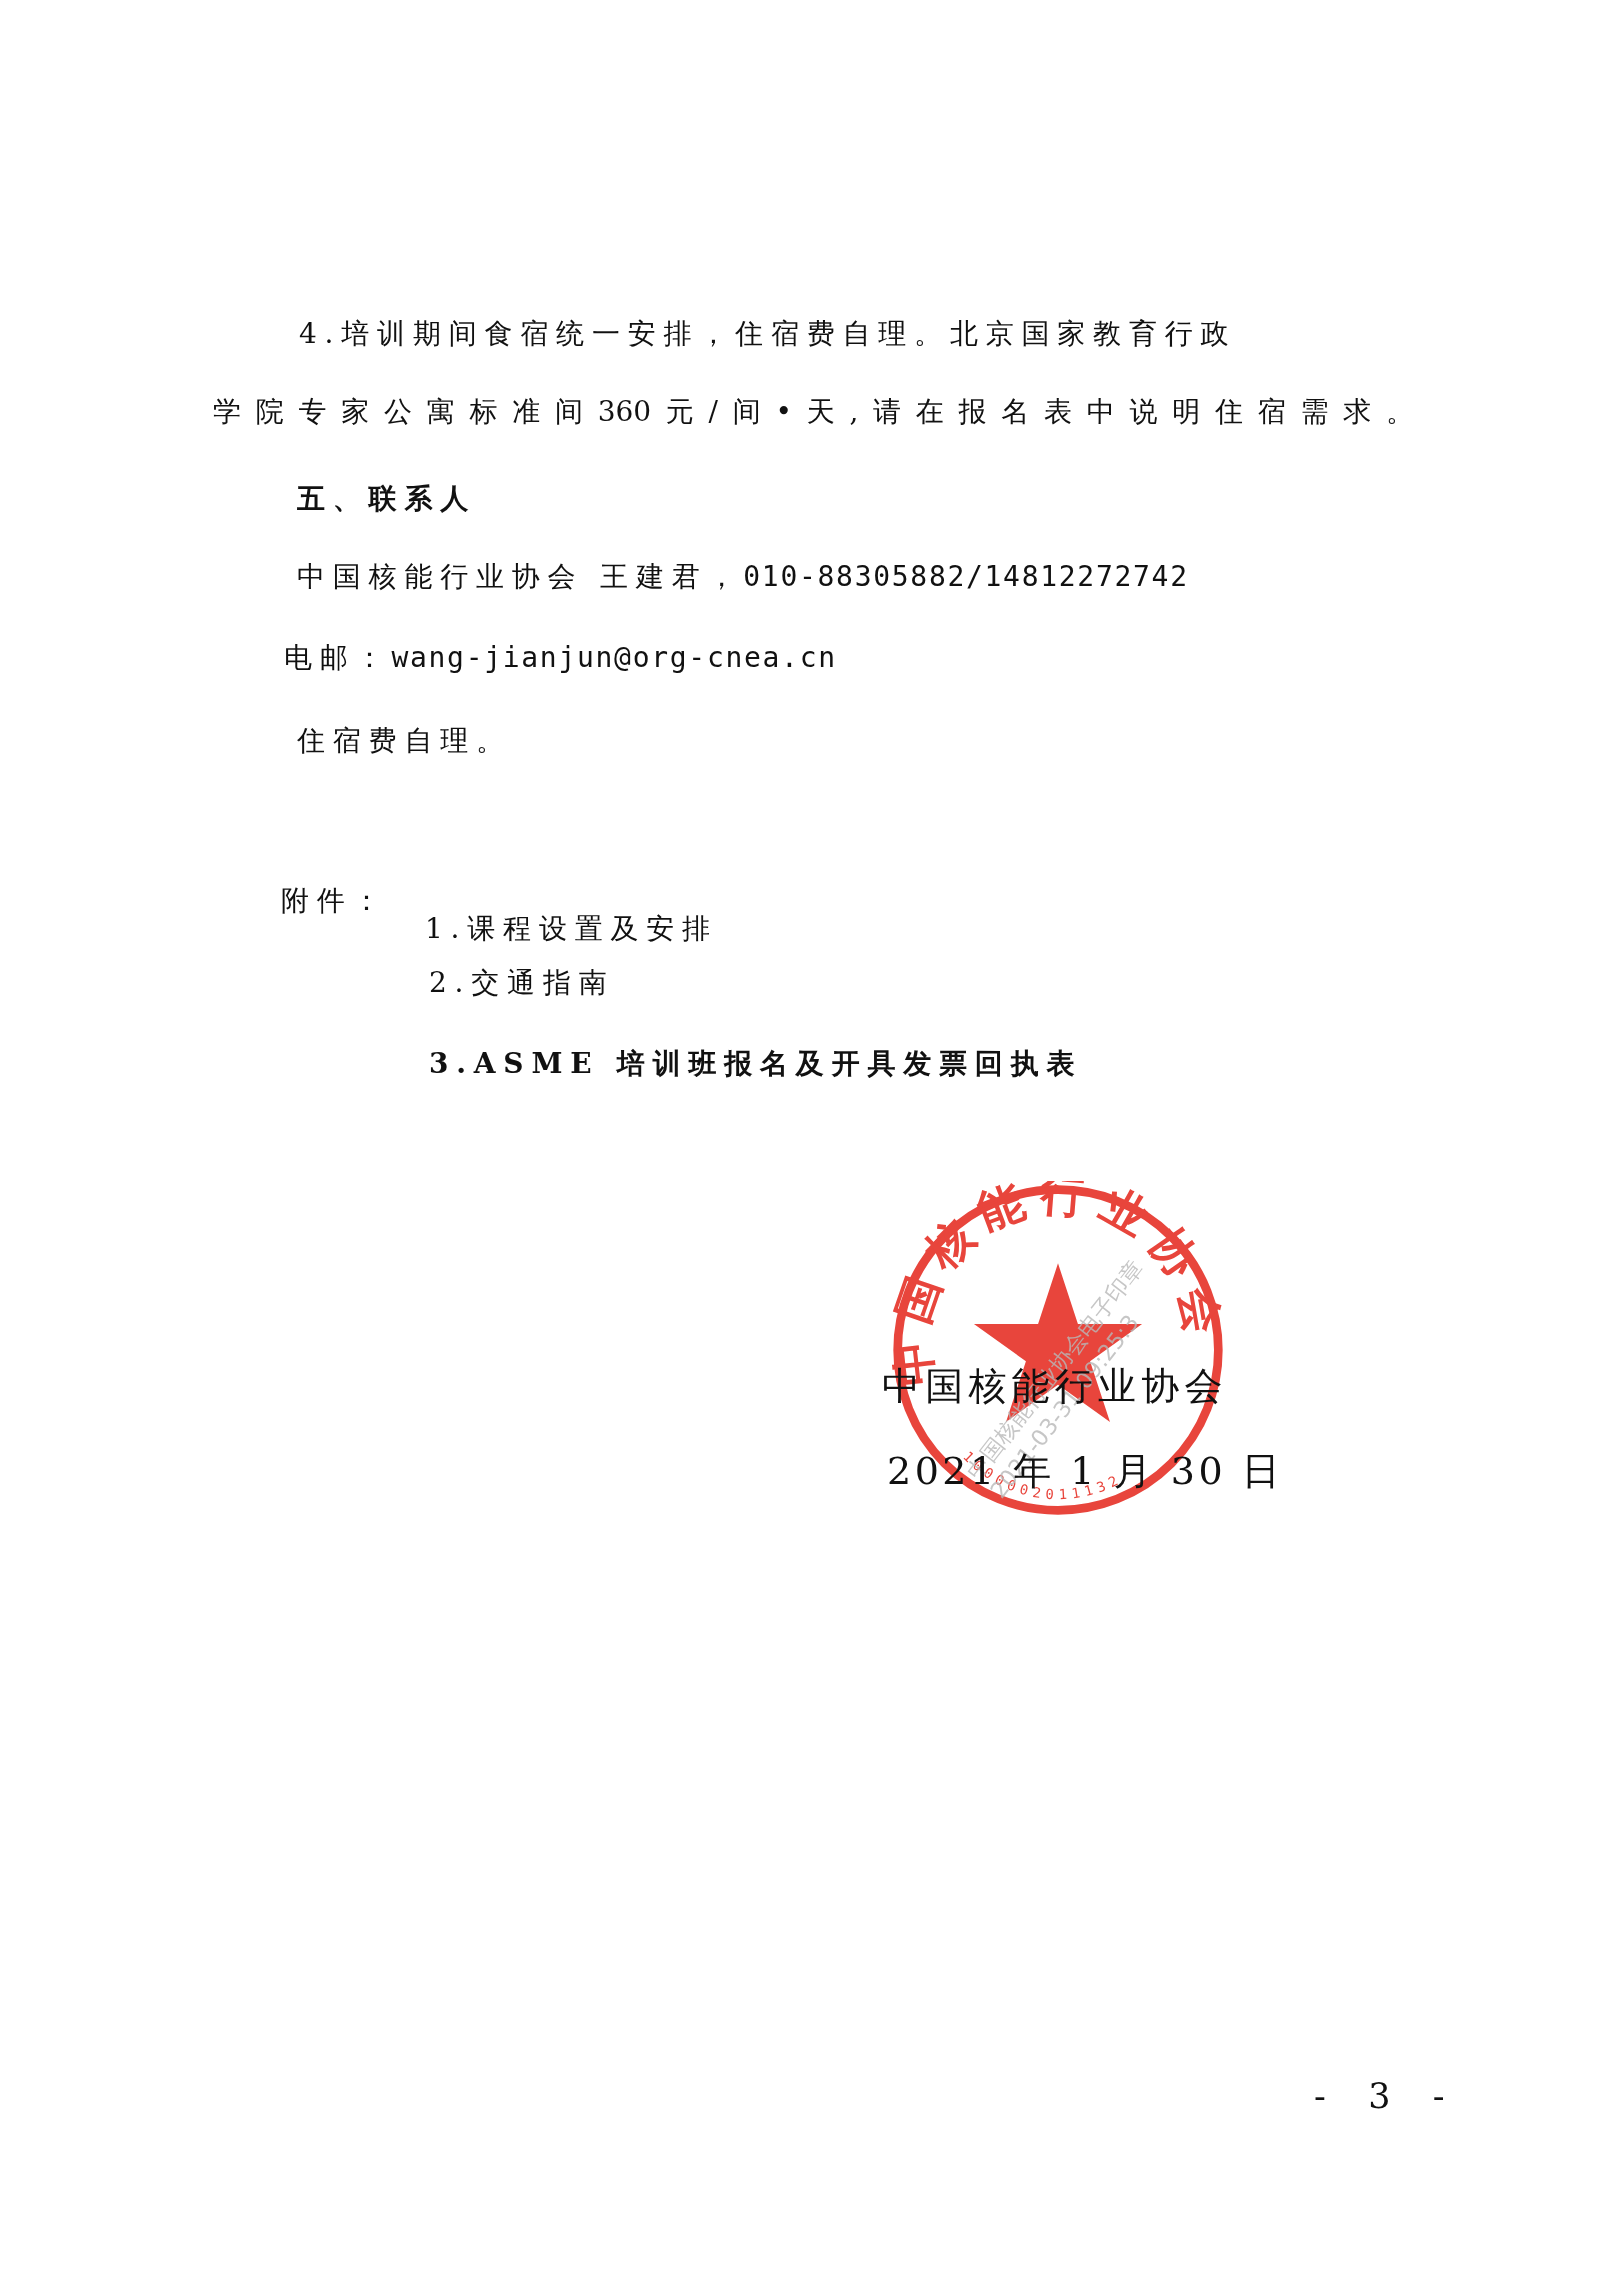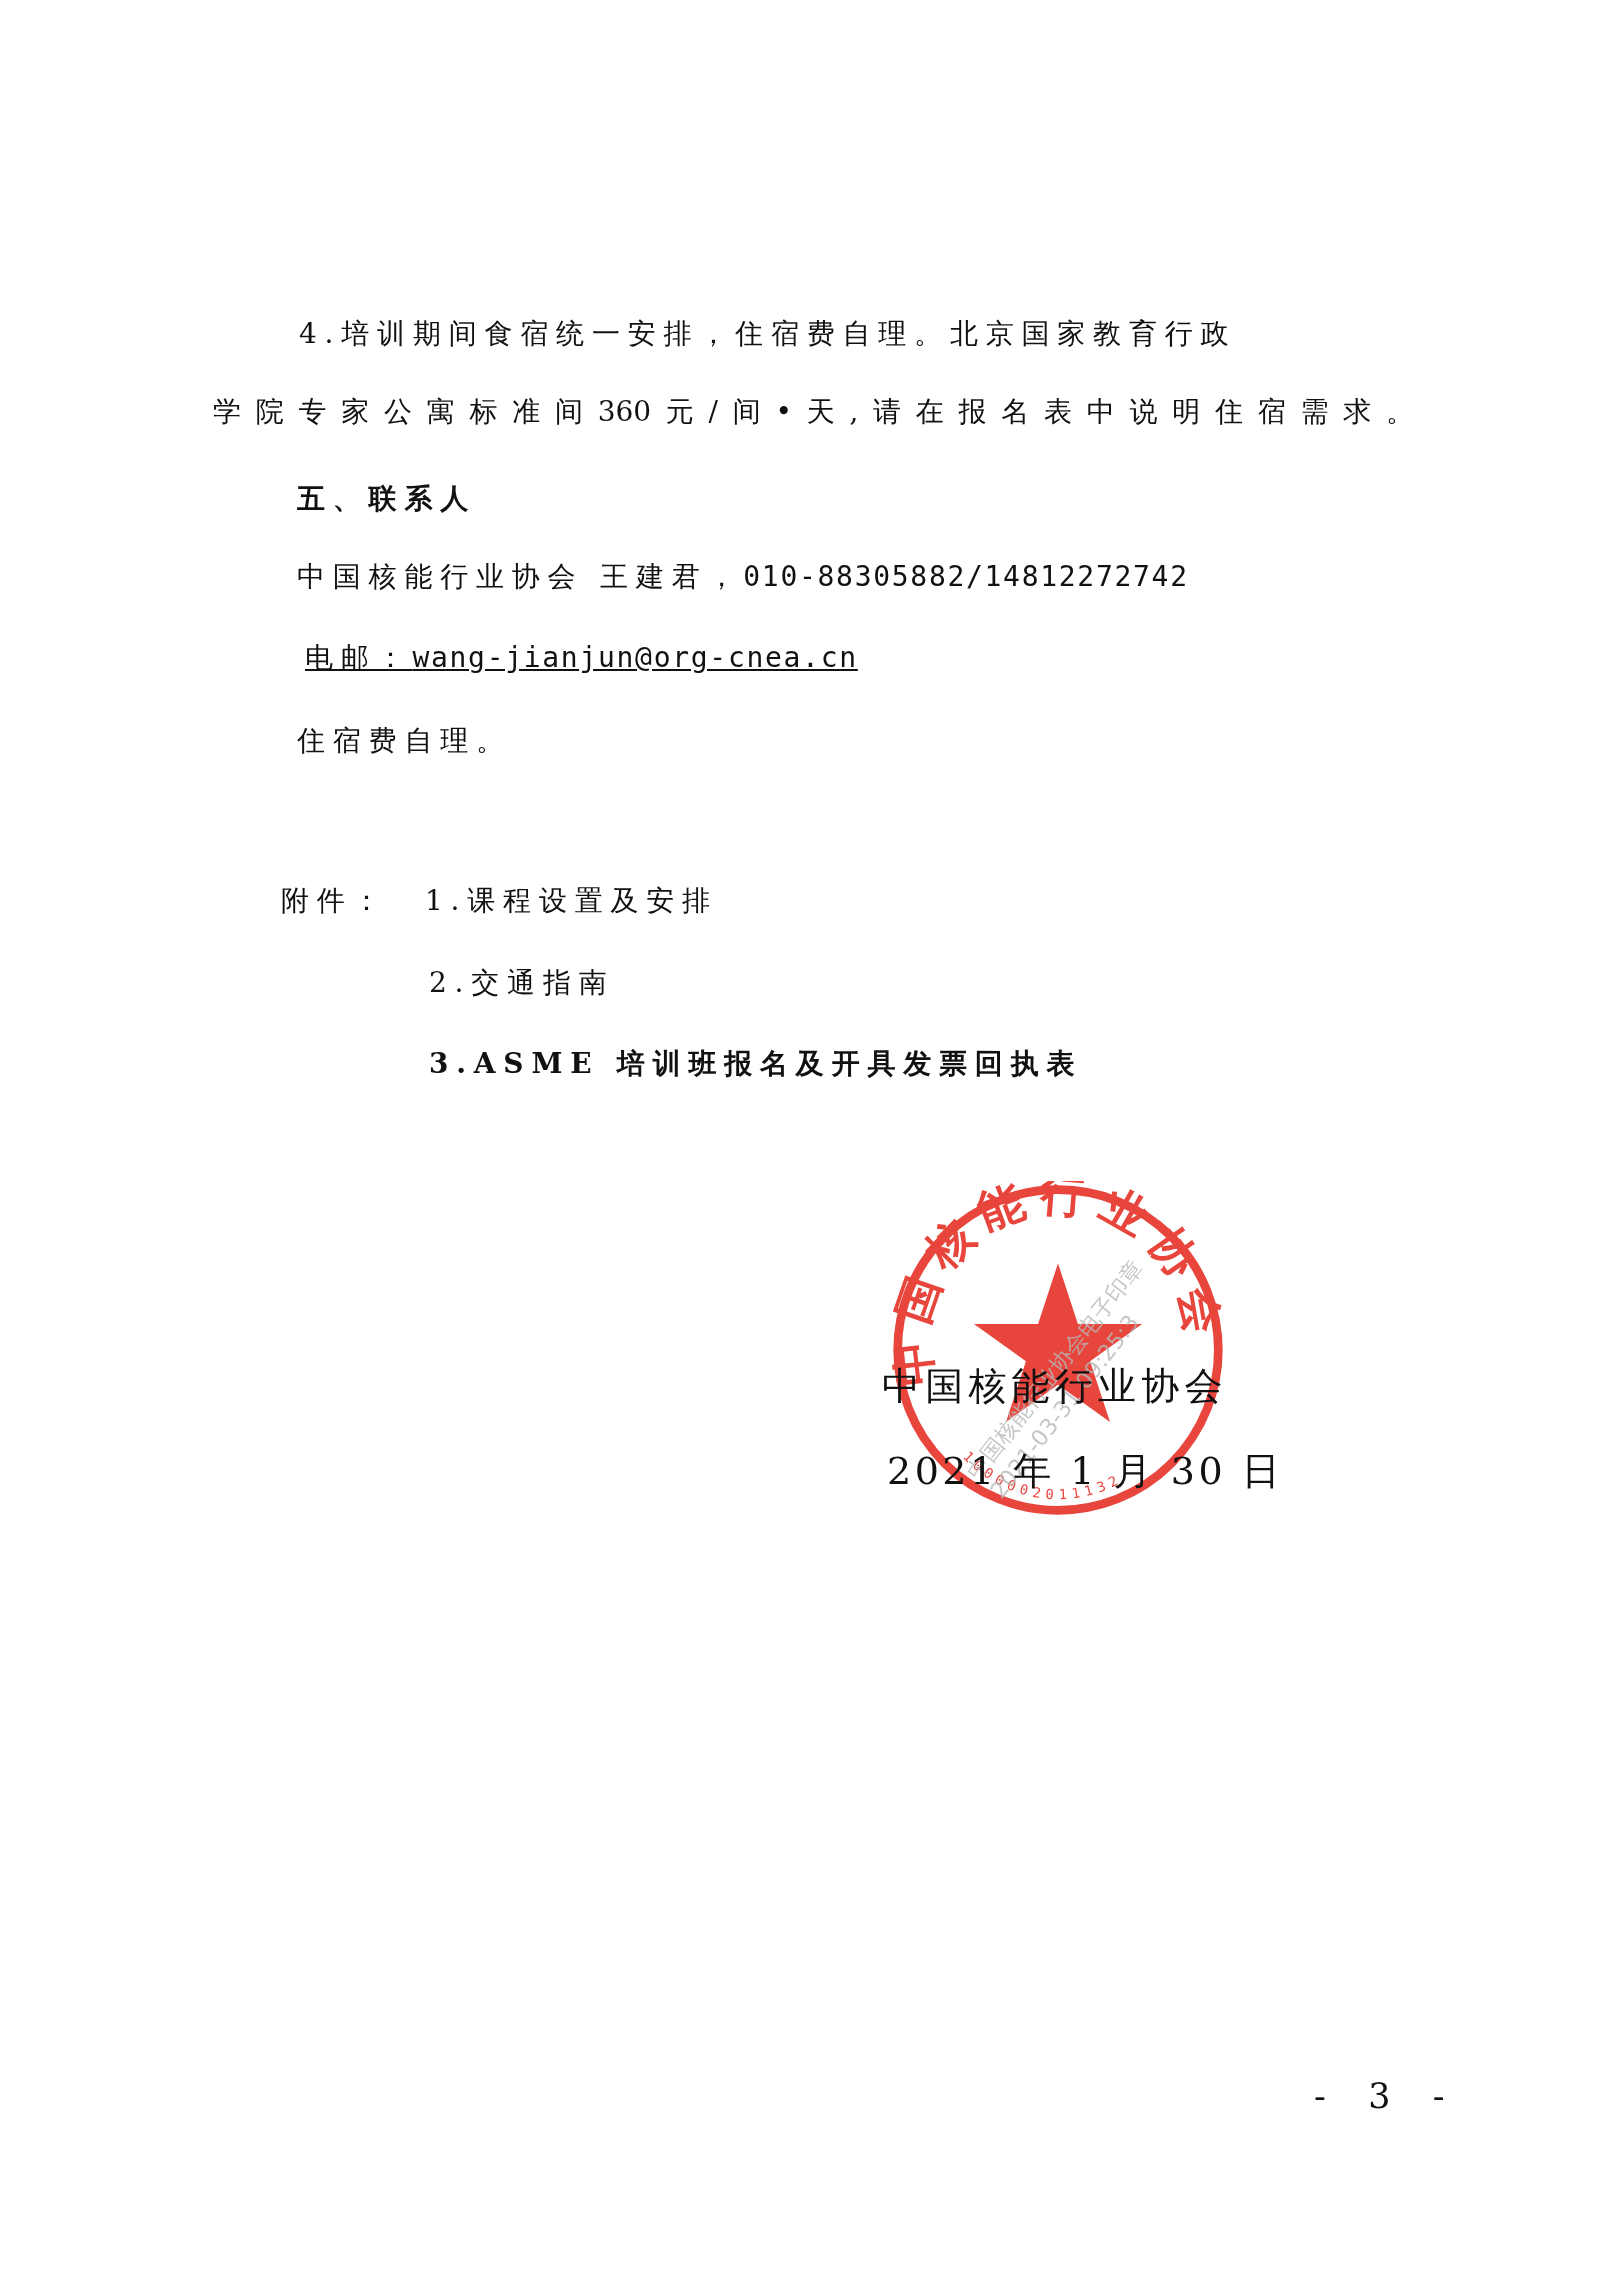--- a/index.html
+++ b/index.html
@@ -20,28 +20,28 @@
 
 <div class="line spaced" style="left:299px; top:309px;">4.培训期间食宿统一安排，住宿费自理。北京国家教育行政</div>
 <div class="line justify-line" style="left:213px; top:387px; width:1201px;">学院专家公寓标准间360元/间•天,请在报名表中说明住宿需求。</div>
 
 <div class="line bold spaced" style="left:297px; top:474px;">五、联系人</div>
 
 <div class="line" style="left:297px; top:552px;">
   <span class="spaced">中国核能行业协会 王建君，</span><span class="mono">010-88305882/14812272742</span>
 </div>
 
-<div class="line" style="left:305px; top:633px;text-decoration:underline;">
+<div class="line" style="left:284px; top:633px;">
   <span class="spaced">电邮：</span><span class="mono">wang-jianjun@org-cnea.cn</span>
 </div>
 
 <div class="line spaced" style="left:297px; top:716px;">住宿费自理。</div>
 
 <div class="line spaced" style="left:281px; top:876px;">附件：</div>
-<div class="line spaced" style="left:425px; top:876px;">1.课程设置及安排</div>
+<div class="line spaced" style="left:425px; top:904px;">1.课程设置及安排</div>
 <div class="line spaced" style="left:429px; top:958px;">2.交通指南</div>
 <div class="line spaced" style="left:429px; top:1039px;font-weight:bold;">3.ASME 培训班报名及开具发票回执表</div>
 
 <svg class="seal" viewBox="0 0 390 390">
   <defs>
     <path id="sealArc" d="M 60,250 A 150,150 0 1,1 330,250"></path>
     <path id="serialArc" d="M 70,300 A 150,150 0 0,0 320,300"></path>
   </defs>
   <circle cx="195" cy="195" r="185" fill="none" stroke="#e8453c" stroke-width="10"></circle>
   <text font-size="52" font-weight="bold" fill="#e8453c" font-family="DejaVu Sans, sans-serif" letter-spacing="14">

